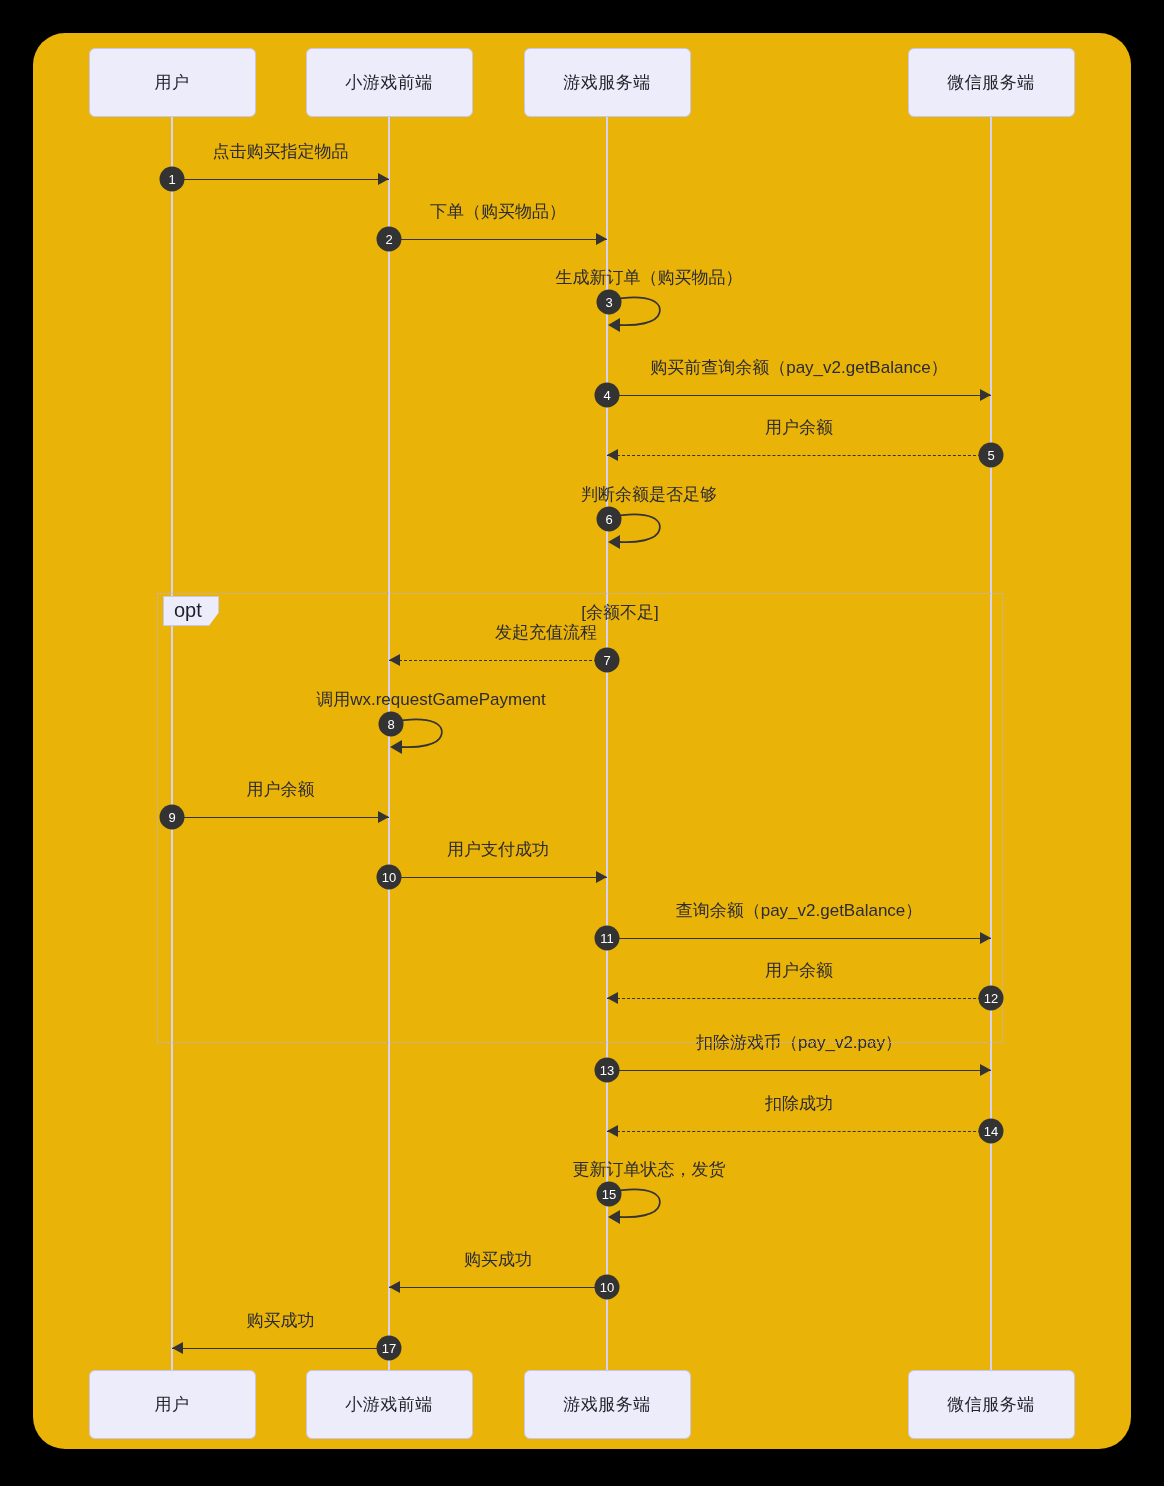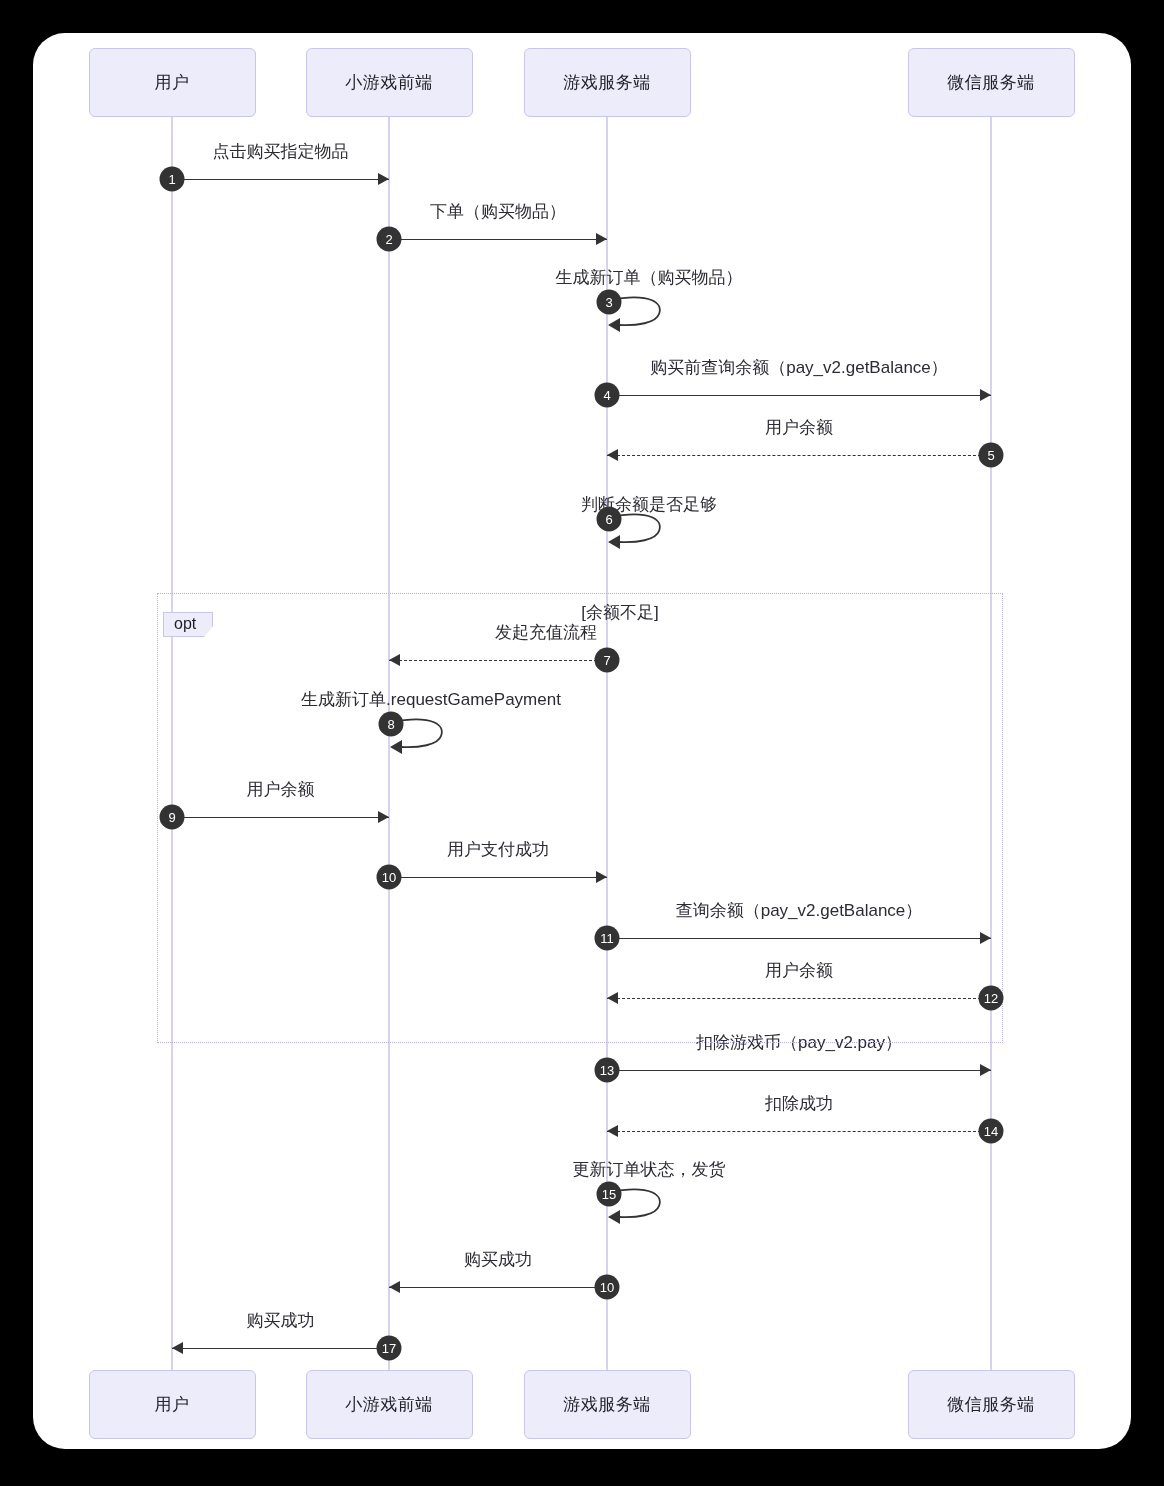--- a/index.html
+++ b/index.html
@@ -7,21 +7,21 @@
   body{
     width:1164px;height:1486px;
     background:#000000;
     font-family:"Liberation Sans","DejaVu Sans",sans-serif;
     overflow:hidden;
   }
   #canvas{
     position:absolute;
     left:33px;top:33px;
     width:1098px;height:1416px;
-    background:#ffffff;
+    background:#eab308;
     border-radius:32px;
     overflow:hidden;
   }
   #stage{position:absolute;left:0;top:0;width:1098px;height:1416px;}
 
   
   .lifeline{
     position:absolute;width:2px;
     background:#d6d2f0;
   }
@@ -87,25 +87,24 @@
     position:absolute;
     box-sizing:border-box;
     border:1.8px dotted #b7b2e0;
     z-index:1;
   }
   .fraglabel{
     position:absolute;
     background:#ececfa;
     border:1px solid #c9c5ec;
     color:#1f1f27;
-    font-size:16px;
+    font-size:20px;
     padding:2px 16px 3px 10px;
     z-index:4;
     clip-path:polygon(0 0, 100% 0, 100% 55%, 82% 100%, 0 100%);
-    margin-top:16px;
   }
   .fragcond{
     position:absolute;
     color:#2b2b33;
     font-size:17px;
     white-space:nowrap;
     transform:translateX(-50%);
     z-index:4;
   }
 </style>
@@ -148,31 +147,31 @@
       <div class="mlabel" style="left: 766px; top: 323px;">购买前查询余额（pay_v2.getBalance）</div>
       <div class="seqnum" style="left: 574px; top: 362px;">4</div>
       <div class="arrow dashed" style="left: 574px; top: 422px; width: 384px;"></div>
       <div class="head left" style="top: 415.5px; left: 574px;"></div>
       <div class="mlabel" style="left: 766px; top: 383px;">用户余额</div>
       <div class="seqnum" style="left: 958px; top: 422px;">5</div>
       <svg width="66" height="48" class="selfloop" style="left: 574px; top: 478px;">
         <path d="M 2,6 C 46,-2 56,10 52,20 C 49,29 30,32 12,31" fill="none" stroke="#333333" stroke-width="1.8"></path>
         <polygon points="13,24 13,38 1,31" fill="#333333"></polygon>
       </svg>
-      <div class="mlabel" style="left: 616px; top: 460px;">判断余额是否足够</div>
+      <div class="mlabel" style="left: 616px; top: 450px;">判断余额是否足够</div>
       <div class="seqnum" style="left: 576px; top: 486px;">6</div>
       <div class="arrow dashed" style="left: 356px; top: 627px; width: 218px;"></div>
       <div class="head left" style="top: 620.5px; left: 356px;"></div>
       <div class="mlabel" style="left: 465px; top: 588px; margin-left: 48px;">发起充值流程</div>
       <div class="seqnum" style="left: 574px; top: 627px;">7</div>
       <svg width="66" height="48" class="selfloop" style="left: 356px; top: 683px;">
         <path d="M 2,6 C 46,-2 56,10 52,20 C 49,29 30,32 12,31" fill="none" stroke="#333333" stroke-width="1.8"></path>
         <polygon points="13,24 13,38 1,31" fill="#333333"></polygon>
       </svg>
-      <div class="mlabel" style="left: 398px; top: 655px;">生成新订单.requestGamePayment</div>
+      <div class="mlabel" style="left: 398px; top: 655px;">调用wx.requestGamePayment</div>
       <div class="seqnum" style="left: 358px; top: 691px;">8</div>
       <div class="arrow" style="left: 139px; top: 784px; width: 217px;"></div>
       <div class="head right" style="top: 777.5px; left: 345px;"></div>
       <div class="mlabel" style="left: 247.5px; top: 745px;">用户余额</div>
       <div class="seqnum" style="left: 139px; top: 784px;">9</div>
       <div class="arrow" style="left: 356px; top: 844px; width: 218px;"></div>
       <div class="head right" style="top: 837.5px; left: 563px;"></div>
       <div class="mlabel" style="left: 465px; top: 805px;">用户支付成功</div>
       <div class="seqnum" style="left: 356px; top: 844px;">10</div>
       <div class="arrow" style="left: 574px; top: 905px; width: 384px;"></div>

